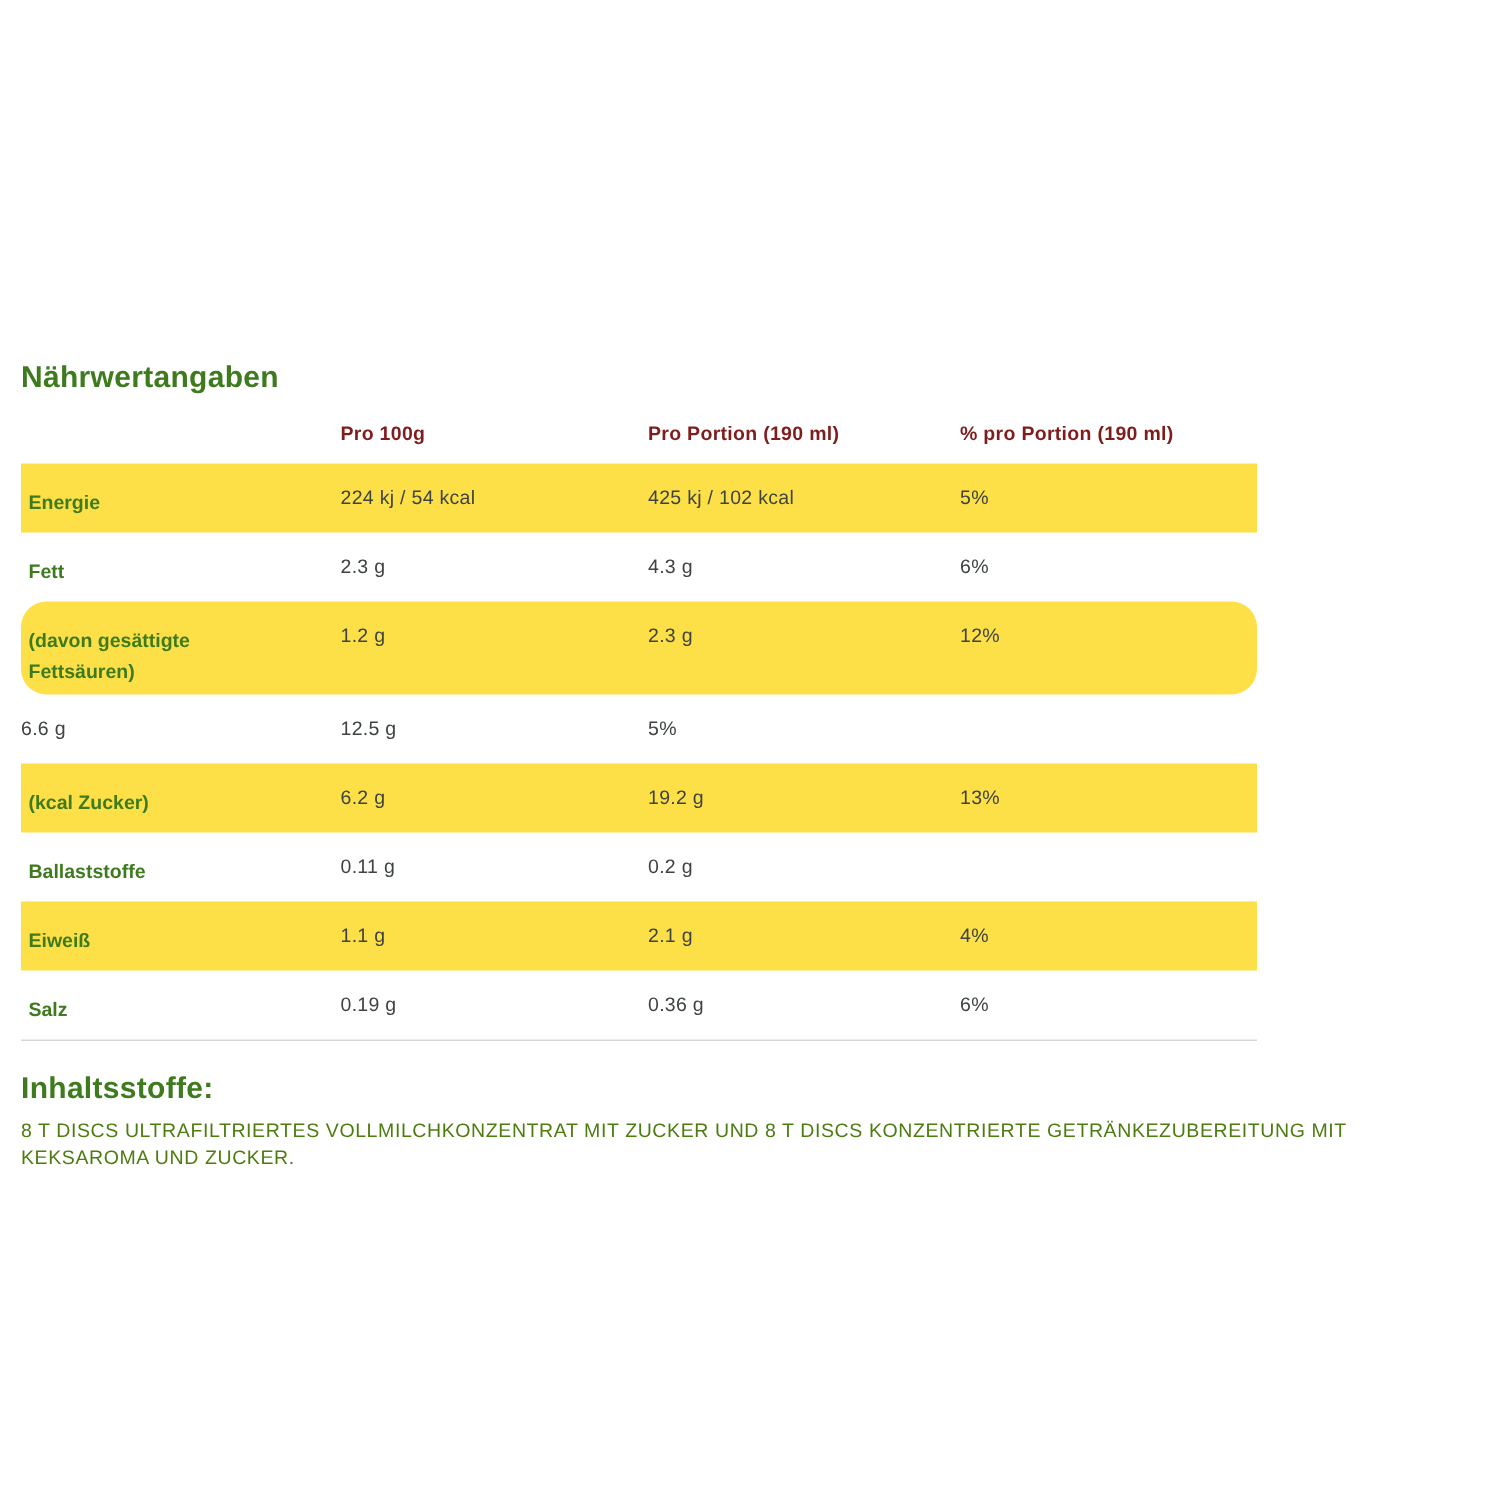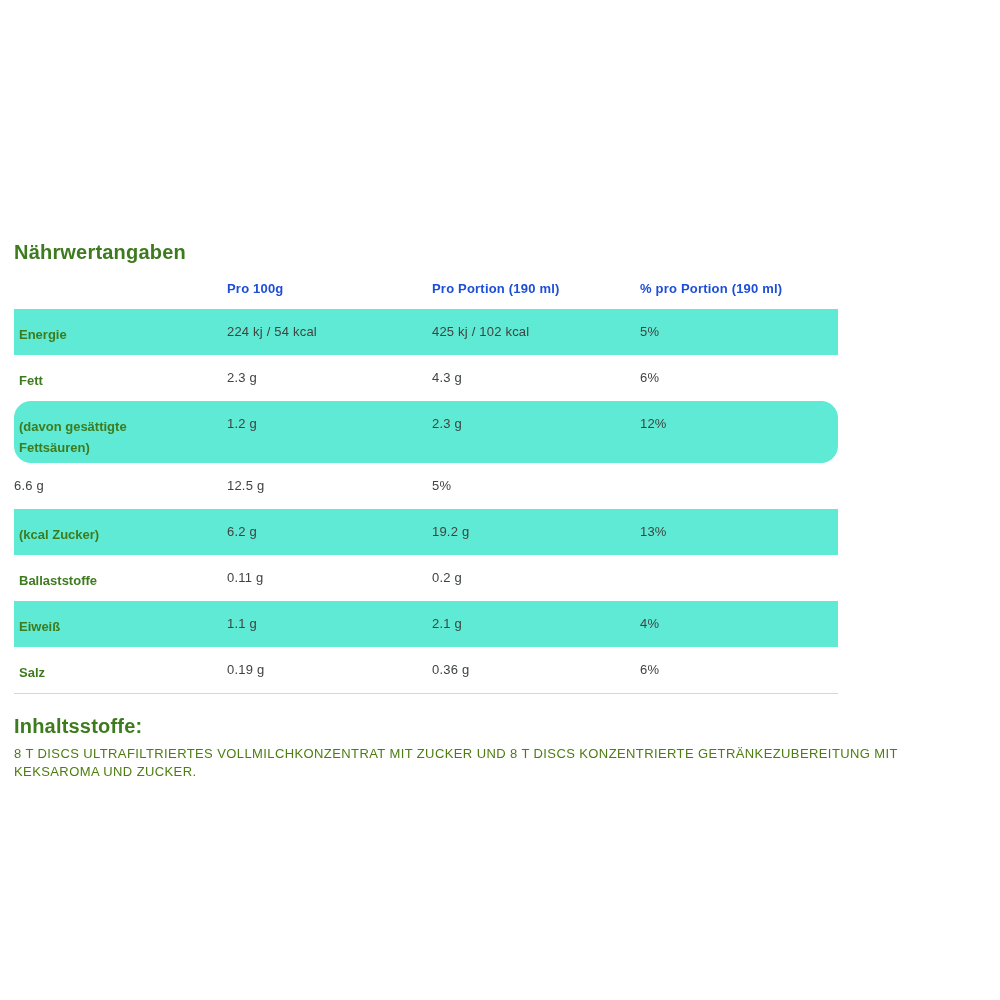--- a/index.html
+++ b/index.html
@@ -35,34 +35,34 @@
     display: grid;
     grid-template-columns: 213px 205px 208px 198px;
     box-sizing: border-box;
   }
   .head-row {
     margin-top: 17px;
   }
   .head-cell {
     font-size: 13px;
     font-weight: bold;
-    color: #1d4ed8;
+    color: #7f1d1d;
     letter-spacing: 0.2px;
   }
   .rows {
     margin-top: 13px;
     border-bottom: 1px solid #d8d8d8;
   }
   .row {
     min-height: 46px;
     padding-top: 15px;
     box-sizing: border-box;
   }
   .row.shaded {
-    background: #5eead4;
+    background: #fde047;
   }
   .row.tall {
     min-height: 62px;
     border-radius: 17px;
   }
   .label-cell {
     font-size: 13px;
     font-weight: bold;
     color: #3e7b1e;
     padding-left: 5px;

